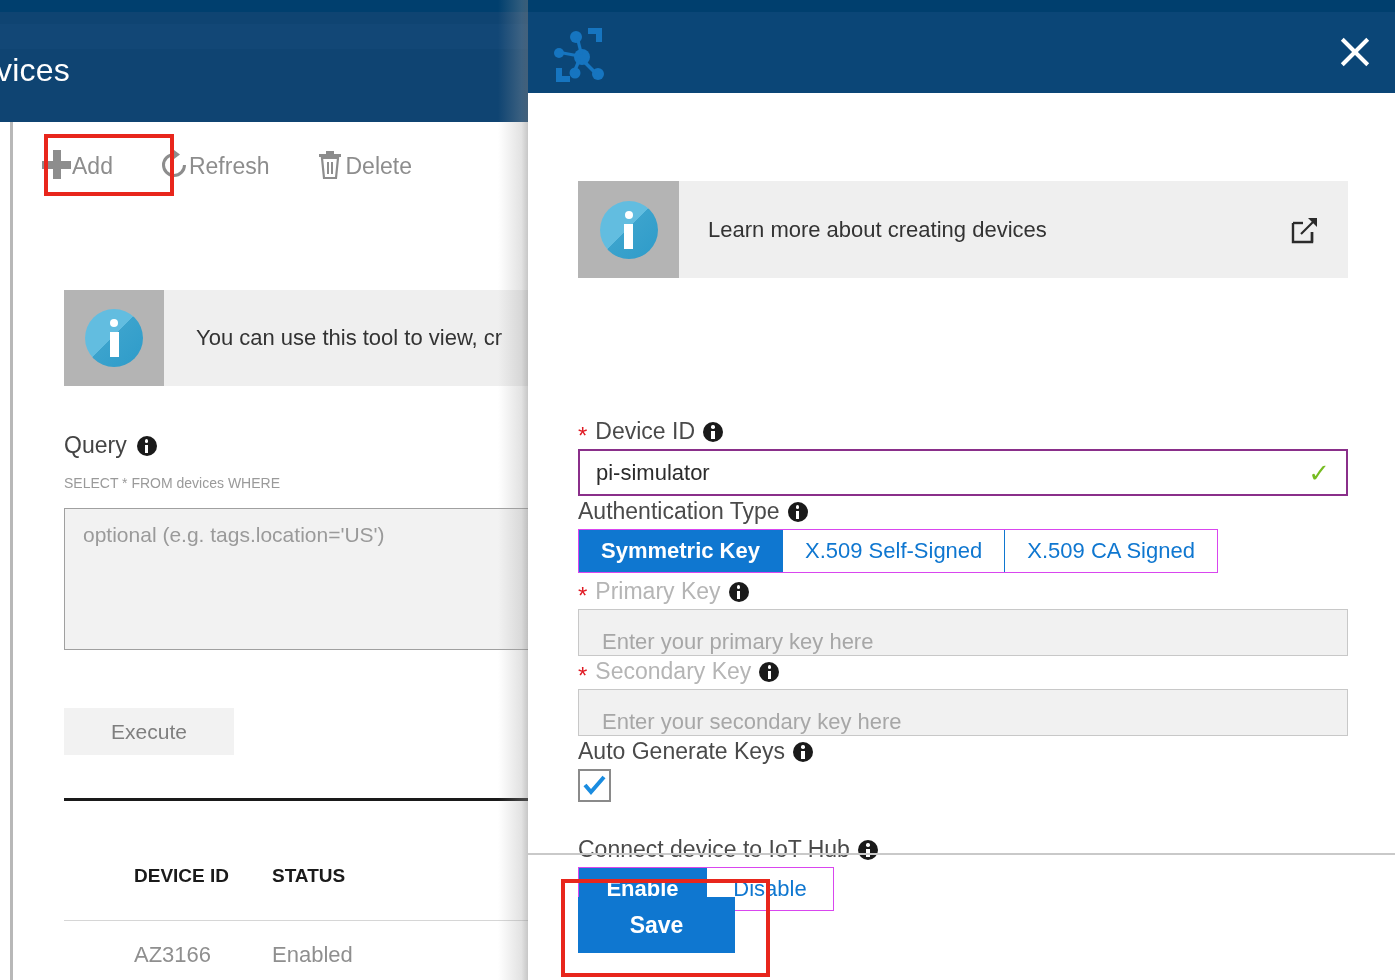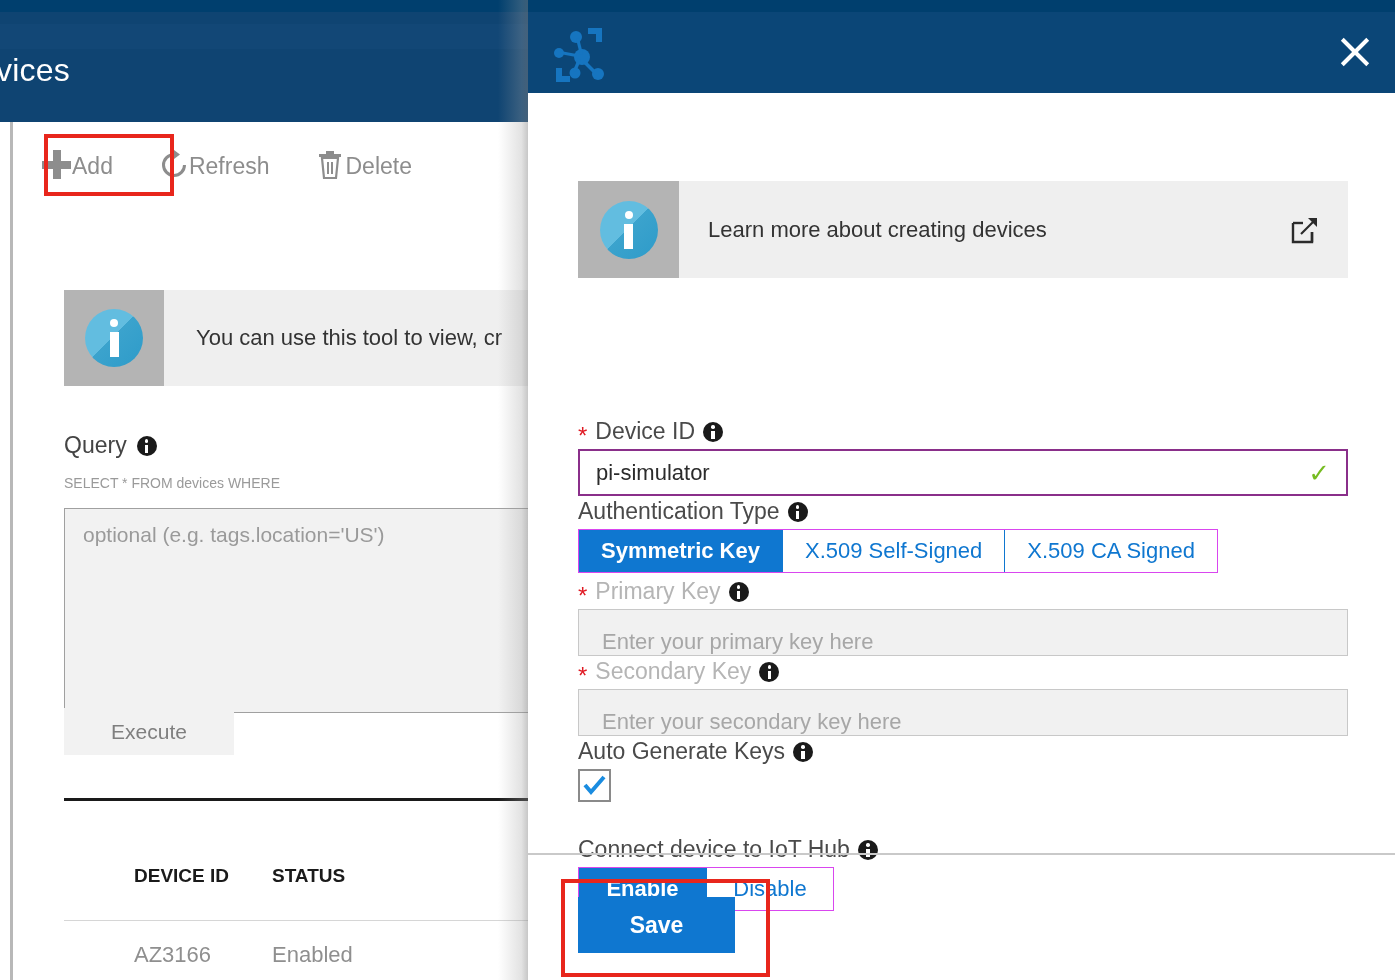--- a/index.html
+++ b/index.html
@@ -92,21 +92,21 @@
   .q-label-row {
     position: absolute; left: 64px; top: 432px;
     display: flex; align-items: center; gap: 10px;
   }
   .q-label { font-size: 23px; color: #444; }
   .q-sub {
     position: absolute; left: 64px; top: 475px;
     font-size: 14px; color: #9a9a9a;
   }
   .q-area {
-    position: absolute; left: 64px; top: 508px; width: 700px; height: 205px;
+    position: absolute; left: 64px; top: 508px; width: 700px; height: 142px;
     background: #f2f2f2; border: 1px solid #a0a0a0;
   }
   .q-area-ph { font-size: 21px; color: #9a9a9a; padding: 14px 18px; }
   .exec-btn {
     position: absolute; left: 64px; top: 708px; width: 170px; height: 47px;
     background: #f2f2f2; display: flex; align-items: center; justify-content: center;
     font-size: 21px; color: #7f7f7f; cursor: pointer;
   }
   .tbl-rule {
     position: absolute; left: 64px; top: 798px; width: 700px; height: 3px;

